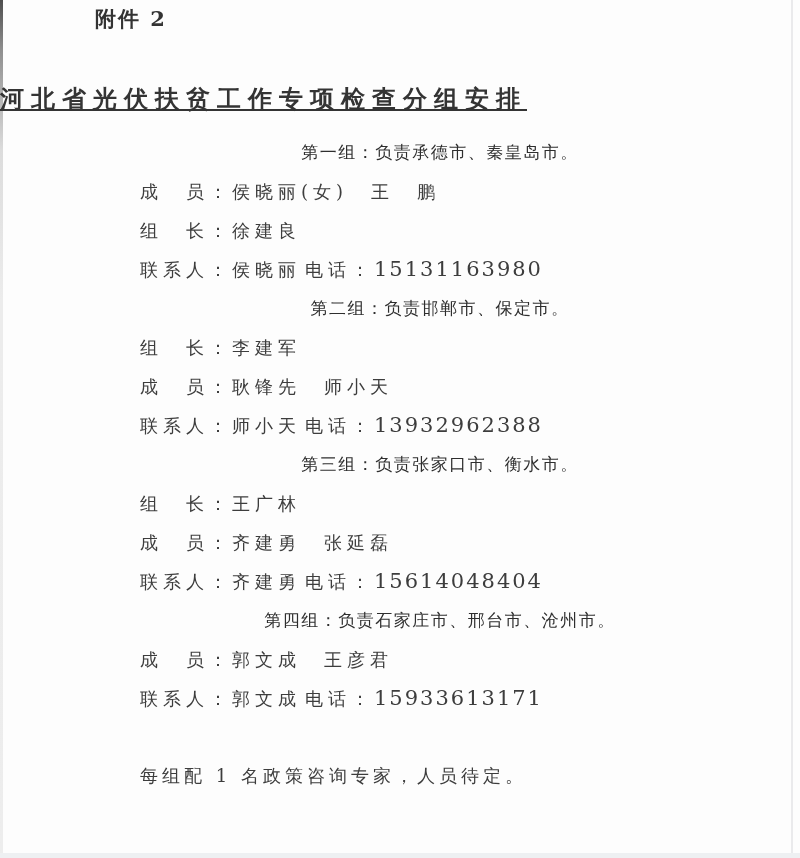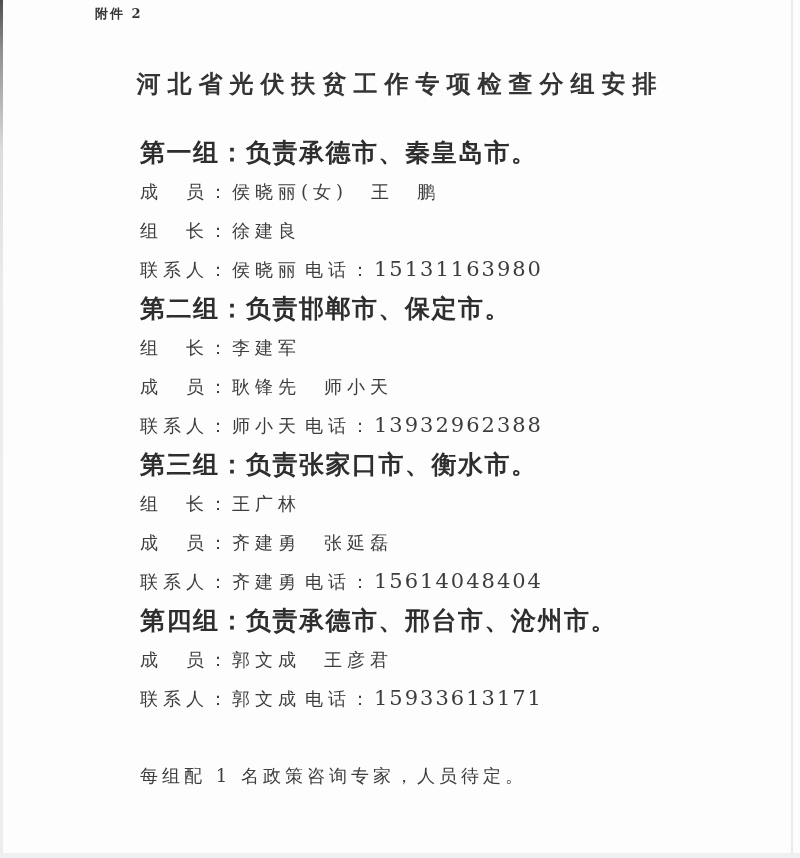--- a/index.html
+++ b/index.html
@@ -18,42 +18,43 @@
   .edge-right{
     position:absolute;left:791px;top:0;width:2px;height:100%;
     background:#eaeaec;
   }
   .edge-bottom{
     position:absolute;left:0;bottom:0;width:100%;height:5px;
     background:#eef0f2;
   }
   .attachment{
     position:absolute;left:95px;top:5px;
-    font-size:13px;font-weight:bold;letter-spacing:2px;color:#333333;
+    font-size:21px;font-weight:bold;letter-spacing:2px;color:#333333;
     white-space:nowrap;
   }
   .title{
-    position:absolute;left:0;top:68px;width:100%;
-    text-align:center;
+    position:absolute;left:0;top:83px;width:100%;
     font-size:24px;font-weight:bold;letter-spacing:7px;color:#343434;
     white-space:nowrap;
+    text-decoration:underline;
   }
   .content{
     position:absolute;left:140px;top:133px;right:60px;
   }
   .line{
     height:39px;line-height:39px;
     font-size:18px;letter-spacing:5px;
     white-space:nowrap;
   }
   .group-heading{
     font-family:"DejaVu Sans","Liberation Sans",sans-serif;
-    font-weight:bold;
-    font-size:25px;letter-spacing:1.5px;
+    font-weight:normal;
+    font-size:17px;letter-spacing:1.5px;
     color:#2e2e2e;
+    text-align:center;
   }
   .phone-label{margin-left:4px;}
   .phone{
     font-size:21px;letter-spacing:2px;
   }
   .footnote{margin-top:38px;letter-spacing:4px;}
 </style>
 </head>
 <body>
 
@@ -82,20 +83,20 @@
     </div>
 
     <div>
       <div class="line group-heading">第三组：负责张家口市、衡水市。</div>
       <div class="line">组　长：王广林</div>
       <div class="line">成　员：齐建勇　张延磊</div>
       <div class="line"><span>联系人：</span><span>齐建勇</span><span class="phone-label">电话：</span><span class="phone">15614048404</span></div>
     </div>
 
     <div>
-      <div class="line group-heading">第四组：负责承德市、邢台市、沧州市。</div>
+      <div class="line group-heading">第四组：负责石家庄市、邢台市、沧州市。</div>
       <div class="line">成　员：郭文成　王彦君</div>
       <div class="line"><span>联系人：</span><span>郭文成</span><span class="phone-label">电话：</span><span class="phone">15933613171</span></div>
     </div>
 
     <div class="line footnote">每组配 1 名政策咨询专家，人员待定。</div>
   </div>
 </div>
 
 </body></html>

